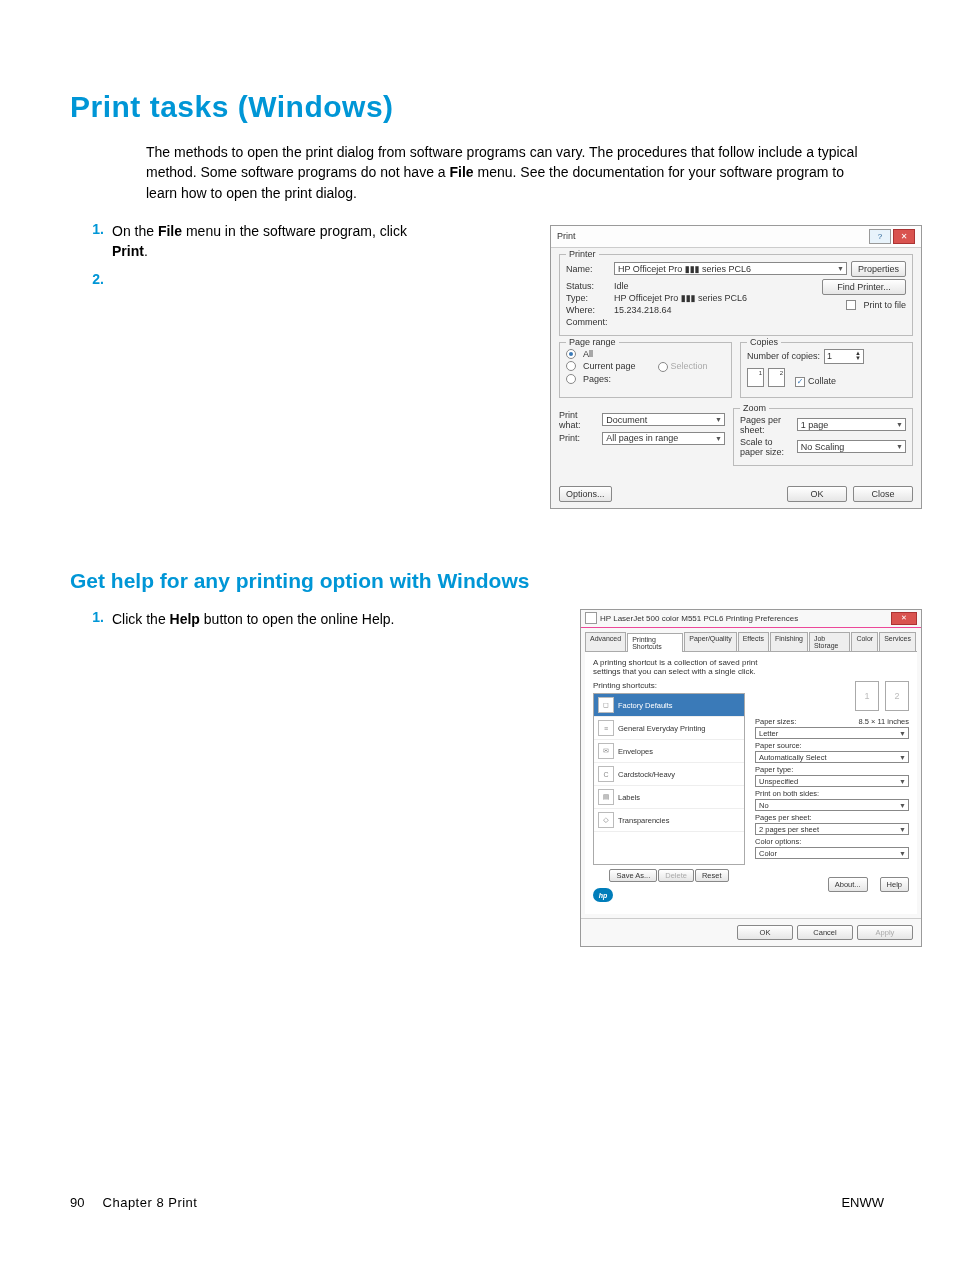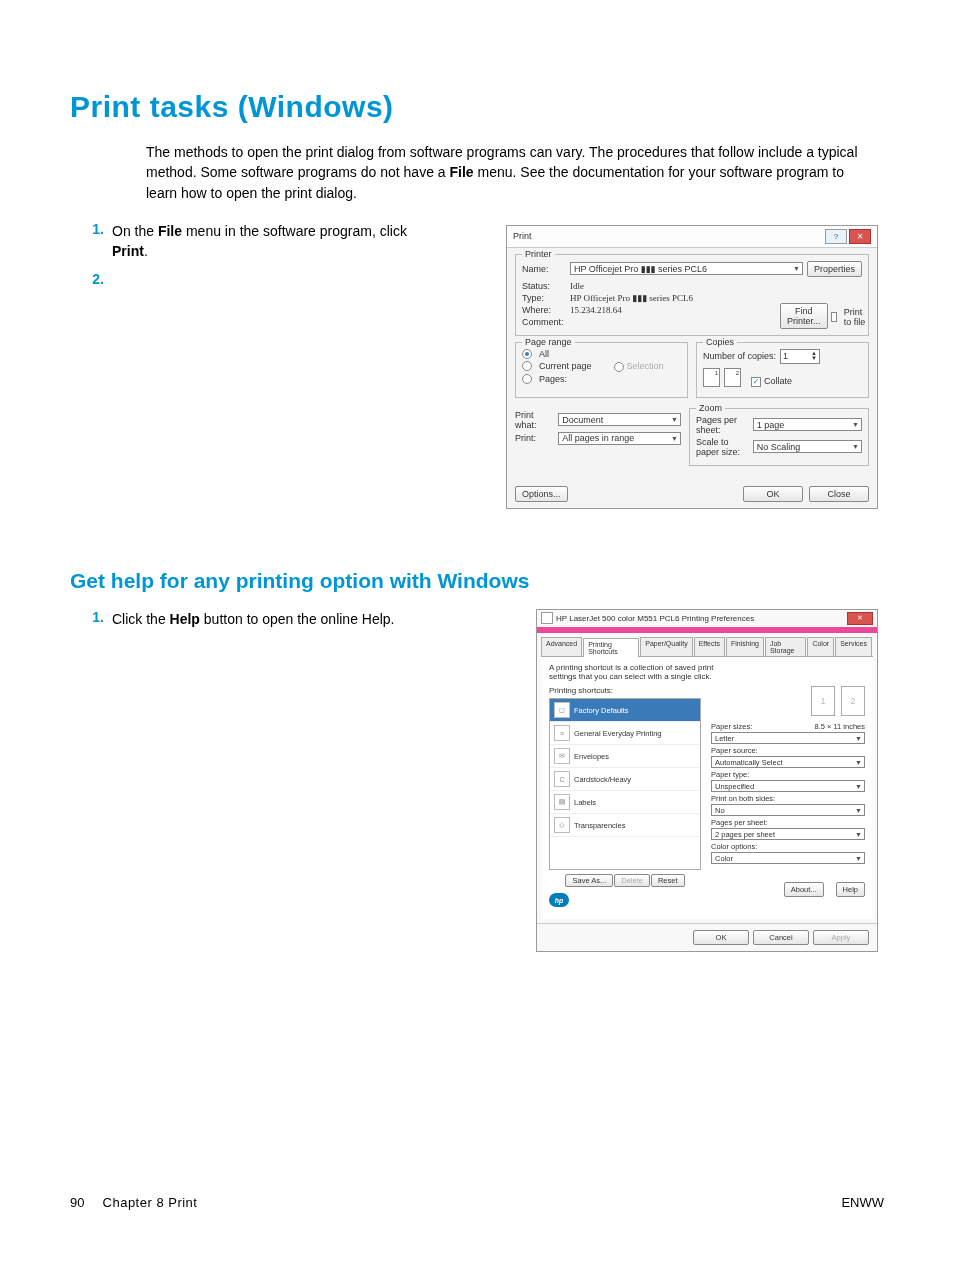--- a/index.html
+++ b/index.html
@@ -6,21 +6,21 @@
     margin: 0;
     padding: 0;
     font-family: Arial, Helvetica, sans-serif;
     background: #fff;
     width: 954px;
     height: 1270px;
     position: relative;
     box-sizing: border-box;
   }
   .page {
-    padding: 90px 76px 0 70px;
+    padding: 90px 32px 0 70px;
     box-sizing: border-box;
   }
   h1 {
     color: #0096d6;
     font-size: 30px;
     font-weight: bold;
     margin: 0 0 18px 0;
     letter-spacing: 0.5px;
   }
   h2 {
@@ -105,21 +105,21 @@
   }
   .group-title {
     position:absolute;
     top:-6px; left:6px;
     background:#f4f4f4;
     padding:0 3px;
     font-size:9px;
   }
   .row { display:flex; align-items:center; gap:4px; margin:2px 0;}
   .lbl { width: 44px; flex-shrink:0;}
-  .val { flex:1;font-family:Liberation Serif, serif;}
+  .val { flex:1;}
   .btn {
     border: 1px solid #888;
     background: linear-gradient(#fff,#e6e6e6);
     padding: 2px 6px;
     font-size: 9px;
     cursor:pointer;
     border-radius:2px;
   }
   .select-box {
     border:1px solid #888;
@@ -186,21 +186,21 @@
     background:#f8f8f8;
     font-family:Tahoma,Arial,sans-serif;
     font-size:8px;
     color:#333;
     width:340px;
     margin-left:auto;
   }
   .prefs-titlebar{
     display:flex;justify-content:space-between;align-items:center;
     padding:2px 4px;
-    border-bottom:6px solid #ec4899;
+    border-bottom:1px solid #ec4899;
   }
   .prefs-titlebar .close2{
     width:24px;height:11px;background:#d9534f;border:1px solid #a33;color:#fff;
     font-size:7px;display:flex;align-items:center;justify-content:center;
   }
   .tabs{display:flex;border-bottom:1px solid #aaa;margin:4px 4px 0 4px;}
   .tab{
     border:1px solid #aaa;border-bottom:none;
     padding:2px 4px;font-size:7px;background:#eee;margin-right:1px;
     cursor:pointer;
@@ -318,21 +318,21 @@
                     <span class="val">HP Officejet Pro ▮▮▮ series PCL6</span>
                   </div>
                 <div class="row">
                     <span class="lbl">Where:</span>
                     <span class="val">15.234.218.64</span>
                   </div>
                 <div class="row">
                     <span class="lbl">Comment:</span>
                   </div>
               </div>
-              <div style="width:82px;display:flex;flex-direction:row;gap:3px;align-items:flex-end;">
+              <div style="width:82px;display:flex;flex-direction:column;gap:3px;align-items:flex-end;">
                 <span class="btn" style="width:70px;text-align:center">Find Printer...</span>
                 <div class="row">
                     <span class="check"></span>
                     <span>Print to file</span>
                   </div>
               </div>
             </div>
           </div>
 
           <div class="two-col">

